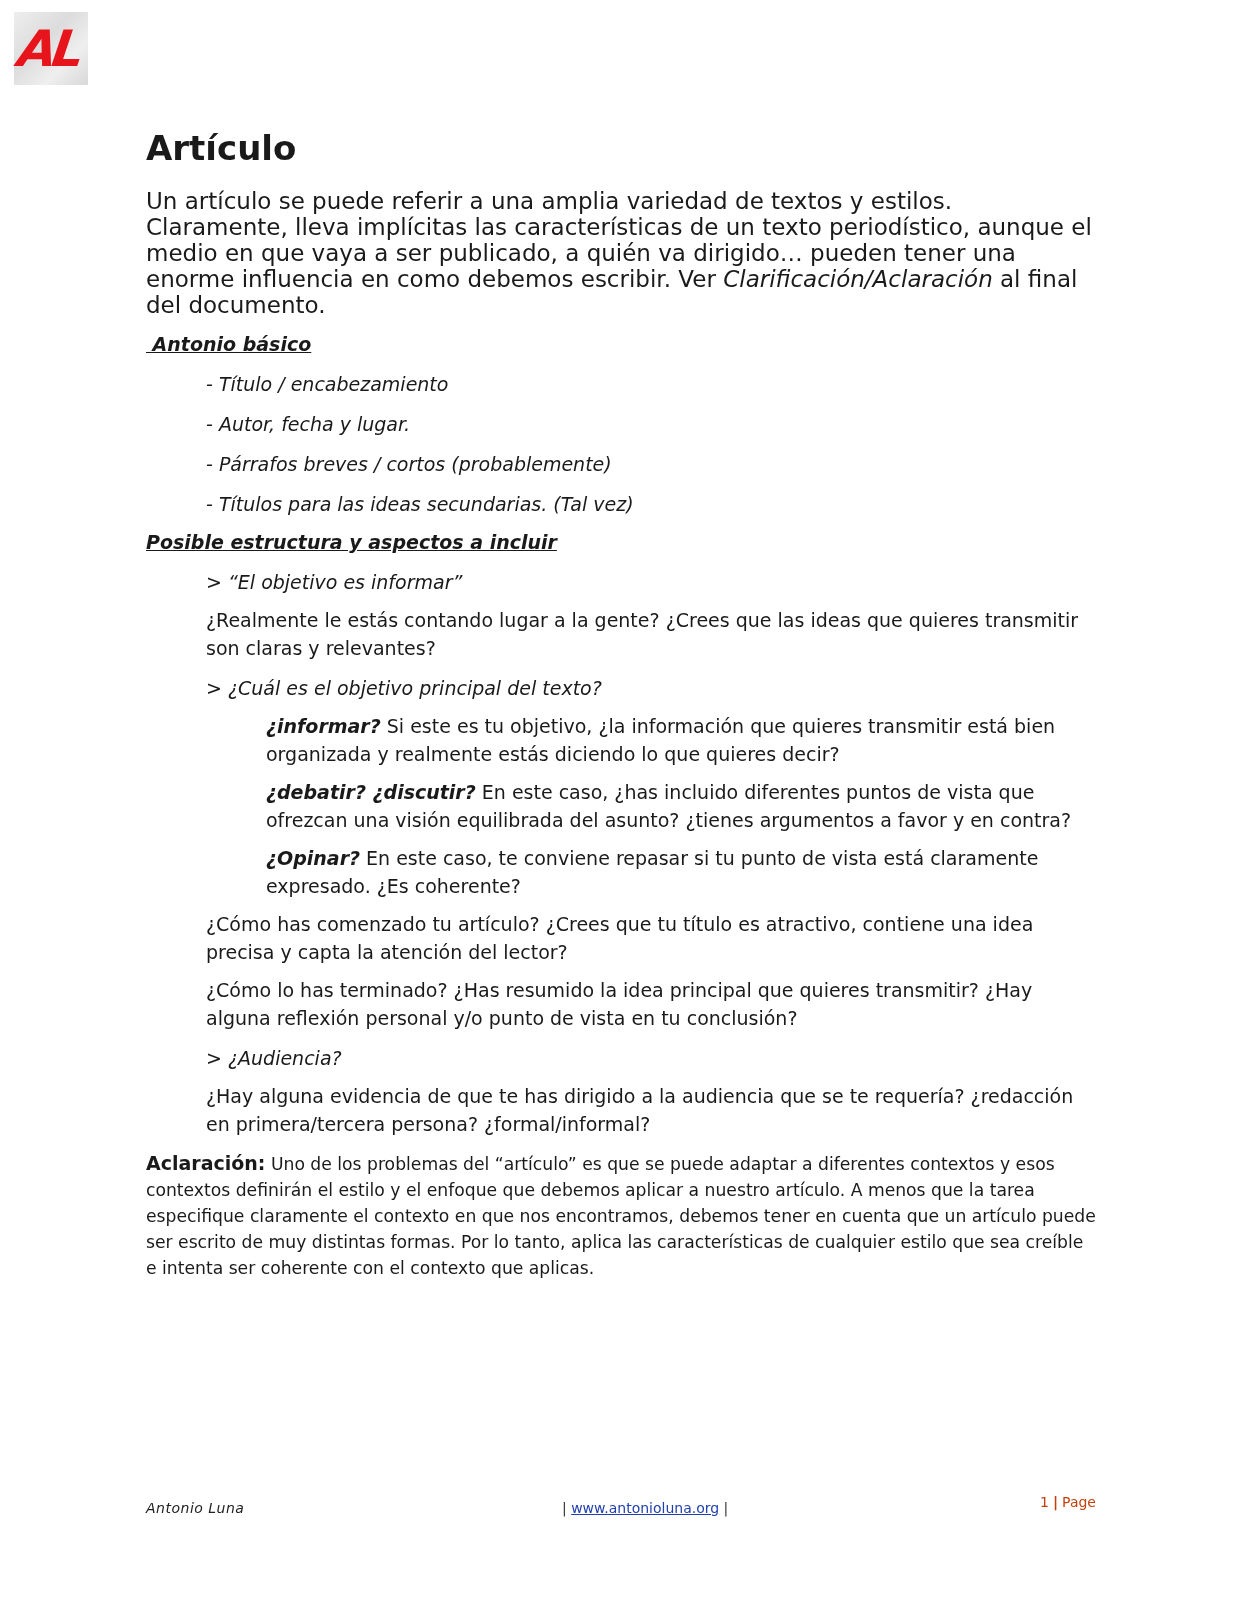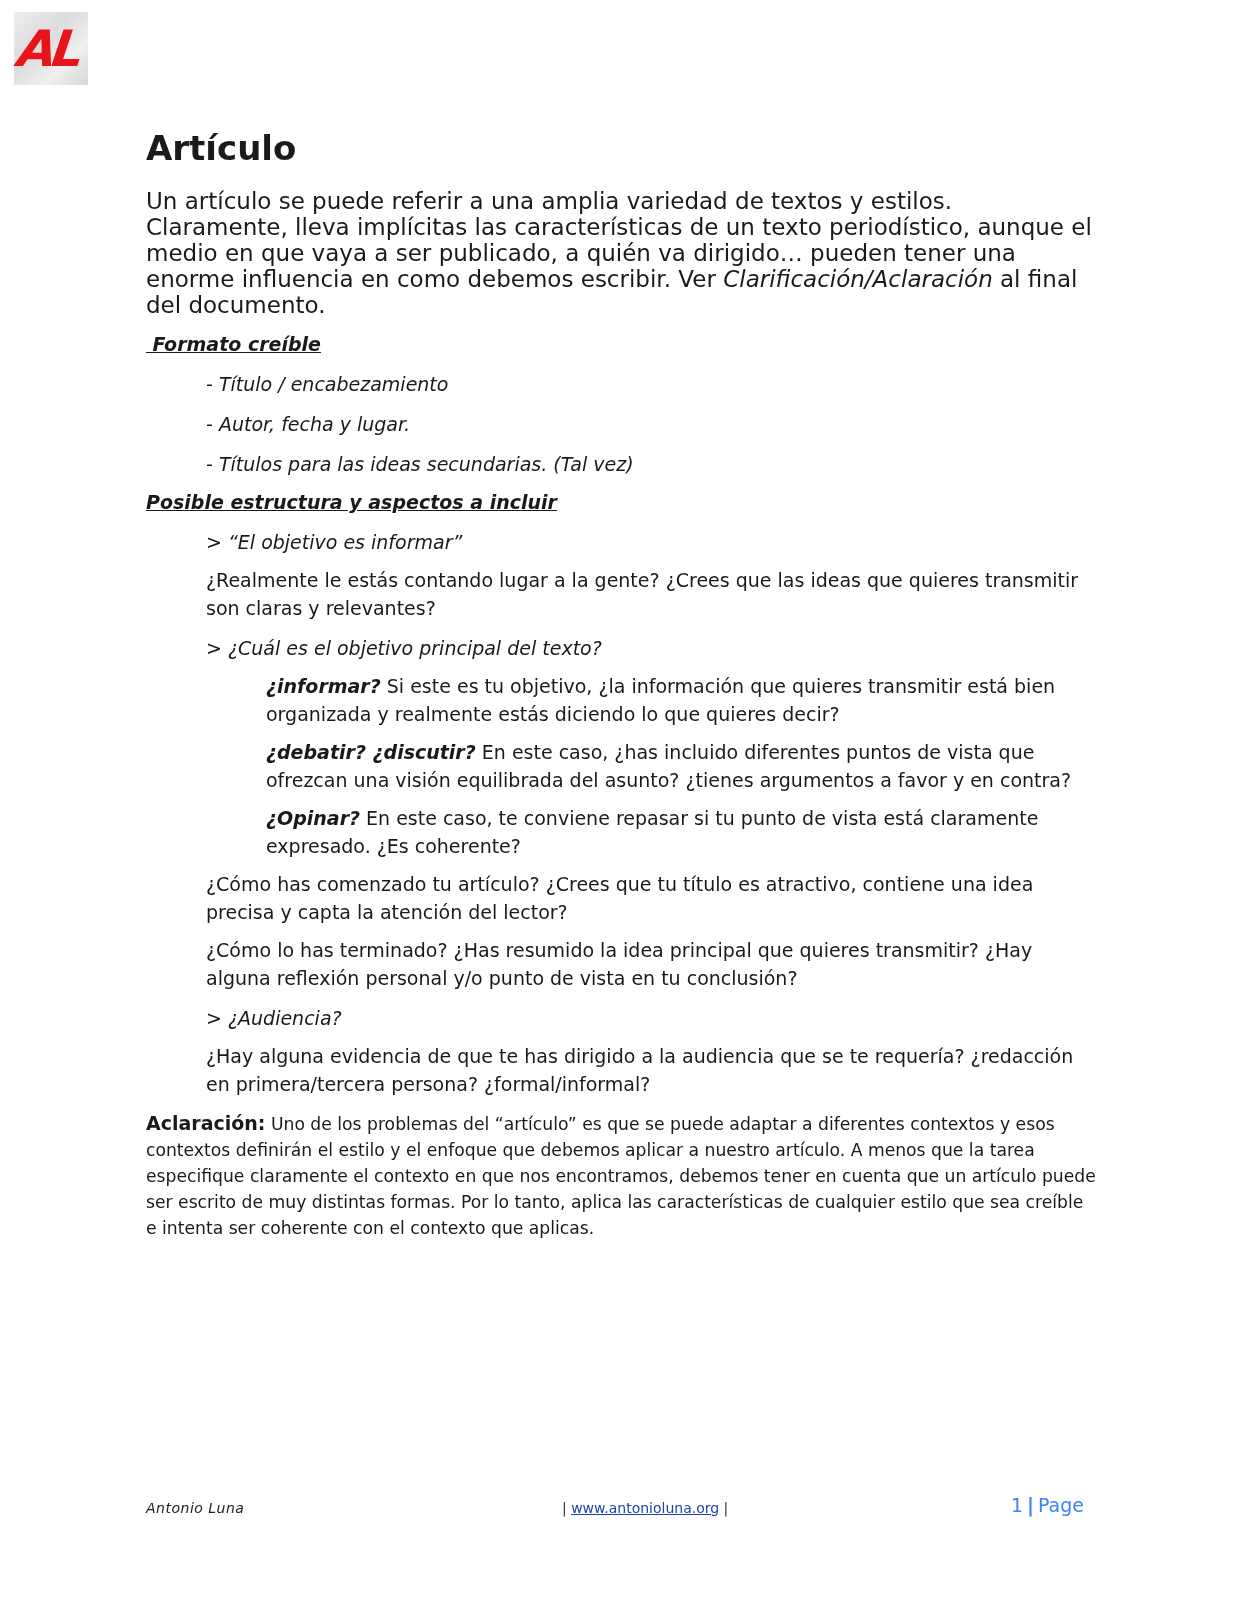--- a/index.html
+++ b/index.html
@@ -23,39 +23,40 @@
   .sec .p { font-size:19px; line-height:27.5px; margin-top:11px; }
   .sub { padding-left:60px; }
   .sub .p { font-size:19px; line-height:27.5px; margin-top:11px; }
   .sub b { font-style:italic; }
   .clar { font-size:17.2px; line-height:26px; margin-top:12px; }
   .clar b { font-size:19px; }
   .footer { position:absolute; top:1494px; left:146px; width:950px; height:30px; font-size:15px; }
   .f-author { position:absolute; left:0; top:6px; font-family:"DejaVu Sans", sans-serif; font-size:14px; color:#222; font-style:italic; letter-spacing:0.5px; }
   .f-link { position:absolute; left:416px; top:6px; font-size:14px; color:#333; }
   .f-link a { color:#1f3fae; text-decoration:underline; }
-  .f-page { position:absolute; right:12px; top:0; font-size:19px; color:#3b82f6; }
+  .f-page { position:absolute; right:0; top:0; font-size:14px; color:#c2410c; }
   .f-page .bar { font-weight:bold; margin:0 4px; }
 </style>
 </head>
 <body>
 
 <div class="logo">
   <span>AL</span>
 </div>
 
 <div class="content">
   <h1>Artículo</h1>
 
   <p class="intro"><span>Un artículo se puede referir a una amplia variedad de textos y estilos. Claramente, lleva implícitas las características de un texto periodístico, aunque el medio en que vaya a ser publicado, a quién va dirigido… pueden tener una enorme influencia en como debemos escribir. Ver </span><i>Clarificación/Aclaración</i><span> al final del documento.</span></p>
 
-  <div class="h2 h2a" style="white-space:pre;"> Formato creíble</div>
+  <div class="h2 h2a" style="white-space:pre;"> Antonio básico</div>
   <ul class="bullets">
     <li>- Título / encabezamiento</li>
     <li>- Autor, fecha y lugar.</li>
+    <li>- Párrafos breves / cortos (probablemente)</li>
     <li>- Títulos para las ideas secundarias. (Tal vez)</li>
   </ul>
 
   <div class="h2 h2b">Posible estructura y aspectos a incluir</div>
 
   <div class="sec">
     <div class="q">&gt; “El objetivo es informar”</div>
     <div class="p">¿Realmente le estás contando lugar a la gente? ¿Crees que las ideas que quieres transmitir son claras y relevantes?</div>
     <div class="q">&gt; ¿Cuál es el objetivo principal del texto?</div>
 

